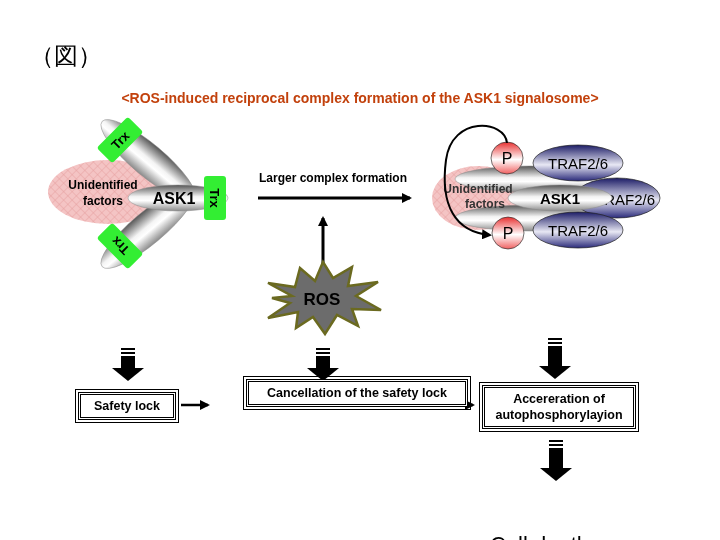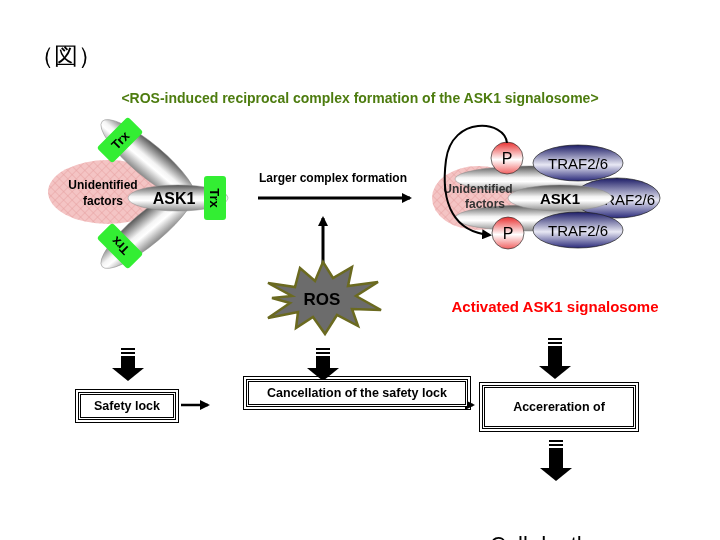--- a/index.html
+++ b/index.html
@@ -1,20 +1,20 @@
 <!DOCTYPE html>
 <html><head>
 <meta charset="utf-8">
 <style>
   html, body { margin:0; padding:0; background:#ffffff; }
   body { width:720px; height:540px; position:relative; overflow:hidden;
          font-family:"Liberation Sans", sans-serif; }
   .abs { position:absolute; }
   .fig-label { left:30px; top:40px; font-size:24px; color:#000; font-family:"DejaVu Sans", sans-serif; }
-  .title { left:0; width:720px; top:90px; text-align:center; font-weight:bold; font-size:14px; color:#4d7c0f; }
+  .title { left:0; width:720px; top:90px; text-align:center; font-weight:bold; font-size:14px; color:#c2410c; }
   .red { color:#ff0000; font-weight:bold; font-size:15px; text-align:center; line-height:19px; }
   .box { border:3px double #000; outline:1px solid #000; outline-offset:2px; background:#fff;
          font-weight:bold; font-size:12.5px; text-align:center; display:flex; align-items:center; justify-content:center; line-height:16px; }
   .celldeath { font-size:22px; color:#000; }
   svg text { font-family:"Liberation Sans", sans-serif; }
 </style>
 </head>
 <body>
 
 <div class="abs fig-label">（図）</div>
@@ -132,22 +132,22 @@
     <polygon points="-16,28 16,28 0,41" fill="#000"></polygon>
   </g>
 
   <line x1="181" y1="405" x2="208" y2="405" stroke="#000" stroke-width="2.5" marker-end="url(#arrowHead)"></line>
   <line x1="446" y1="405" x2="473" y2="405" stroke="#000" stroke-width="2.5" marker-end="url(#arrowHead)"></line>
 </svg>
 
 <div class="abs red" style="left:0;top:297px;width:255px;">
 </div>
 <div class="abs red" style="left:425px;top:297px;width:260px;">
-  <div>Activated ASK1 signalosome</div>
 </div>
 
 <div class="abs box" style="left:78px;top:392px;width:92px;height:22px;text-align:center;">Safety lock</div>
 <div class="abs box" style="left:218px;top:379px;width:216px;height:22px;margin-left:28px;">Cancellation of the safety lock</div>
 <div class="abs box" style="left:482px;top:385px;width:148px;height:38px;flex-direction:column;">
   <div>Accereration of</div>
+  <div>autophosphorylayion</div>
 </div>
 
 <div class="abs celldeath" style="left:490px;top:488px;width:132px;text-align:left;margin-top:44px;">Cell death</div>
 
 </body></html>

